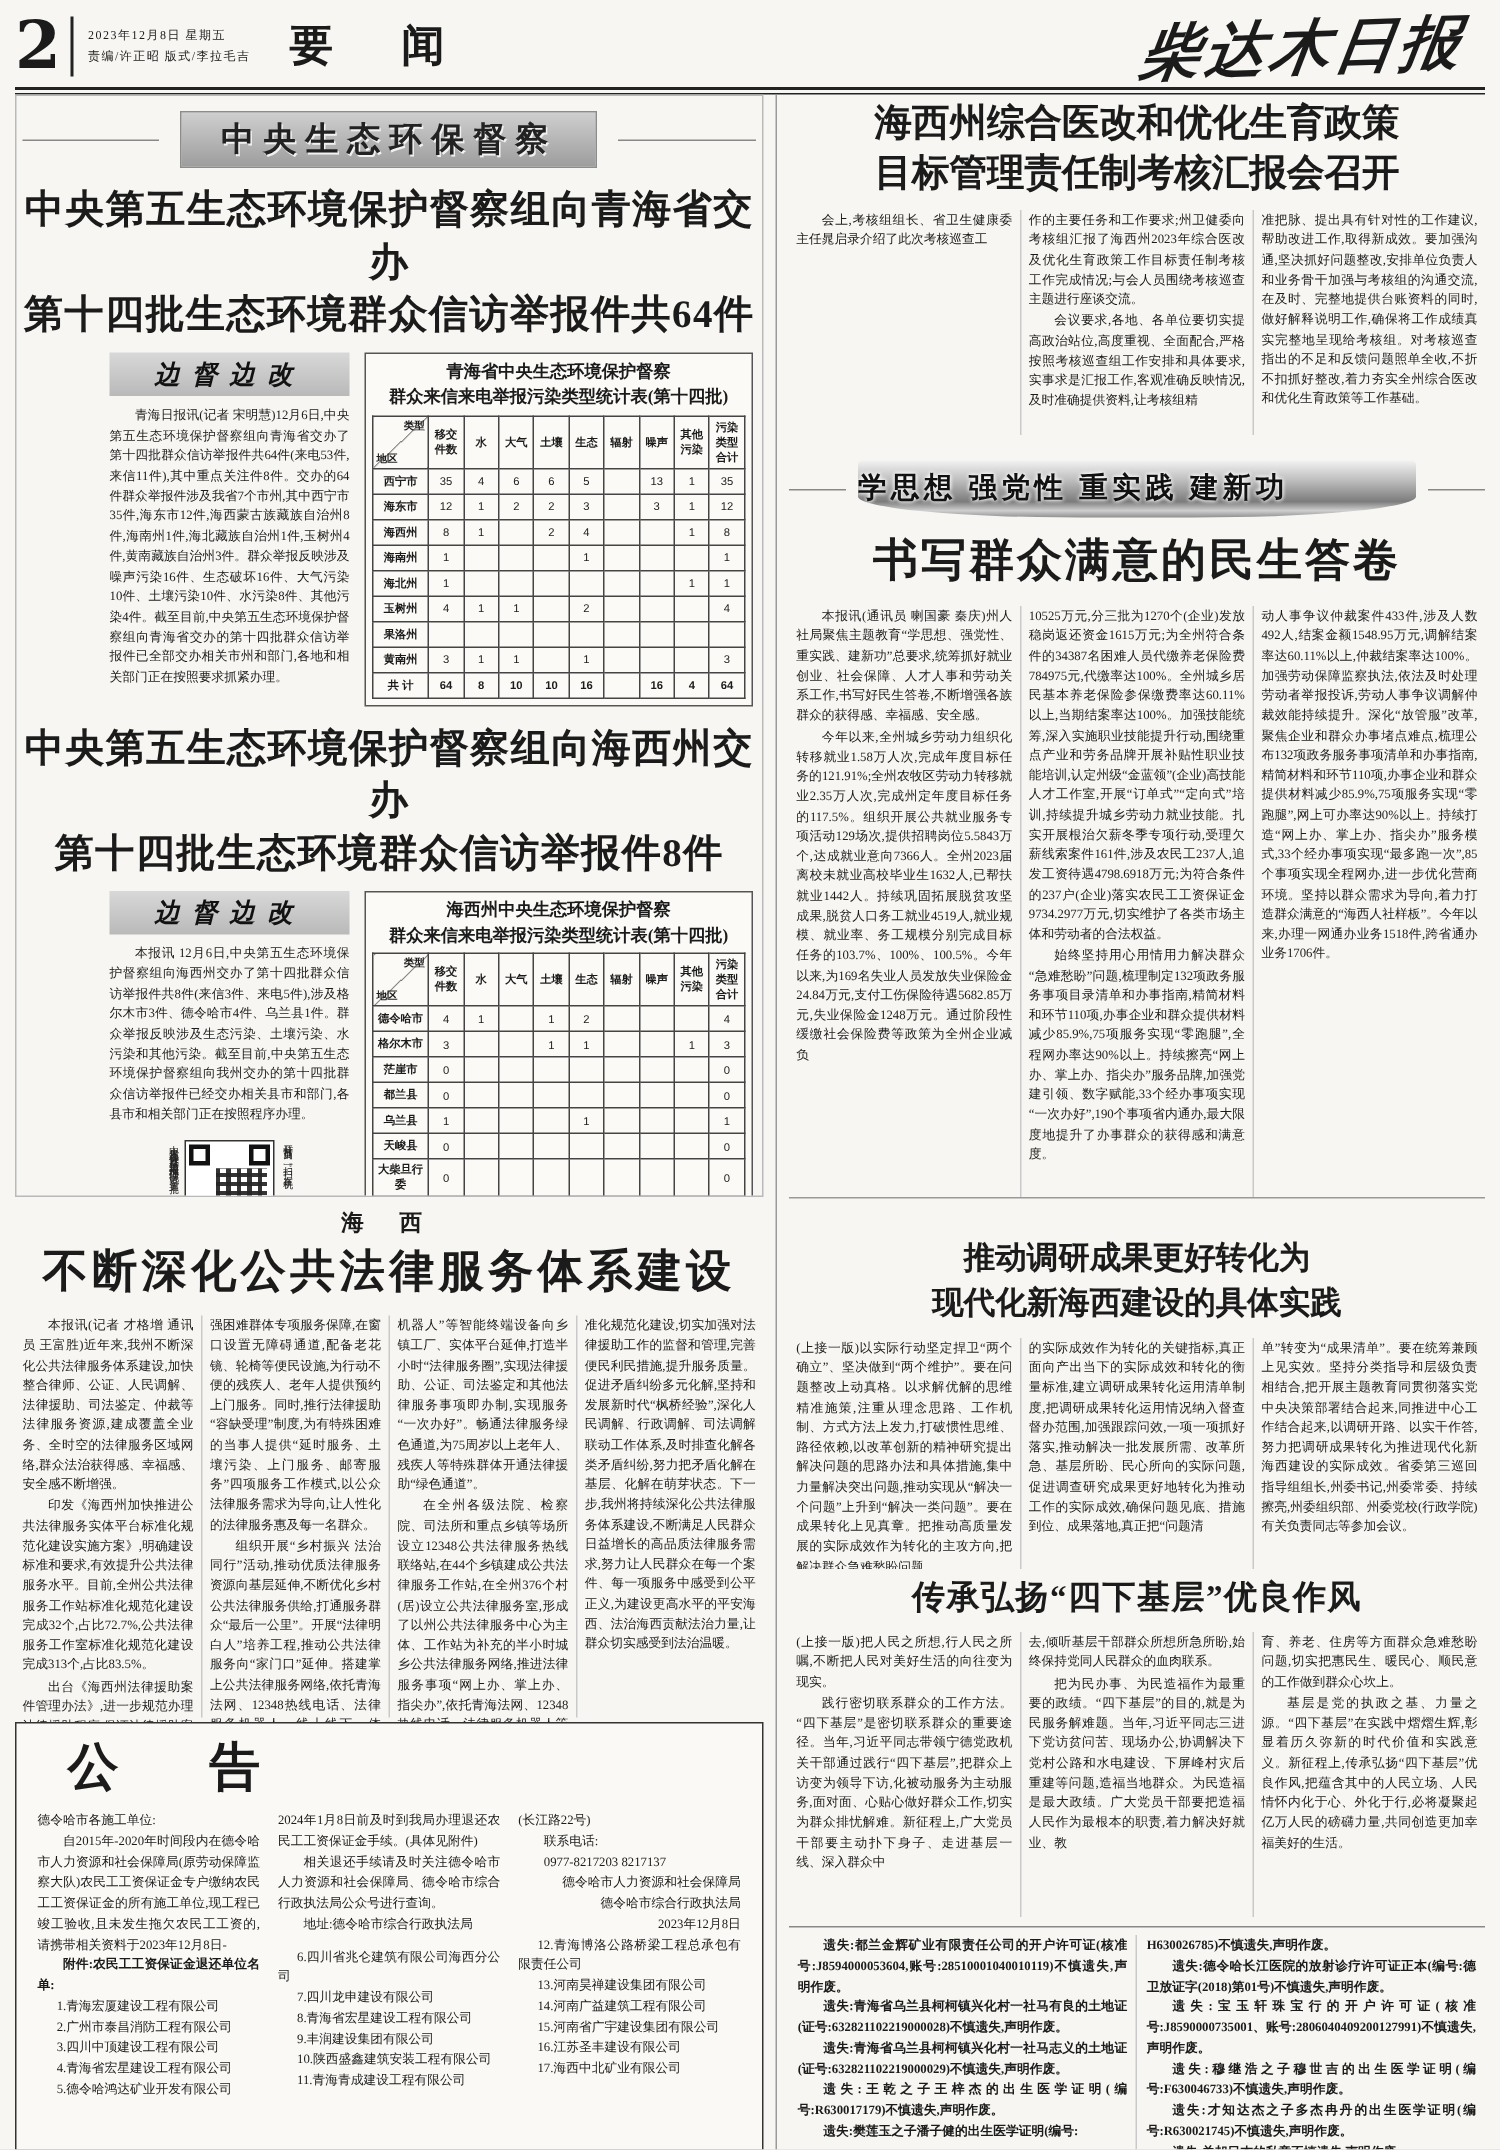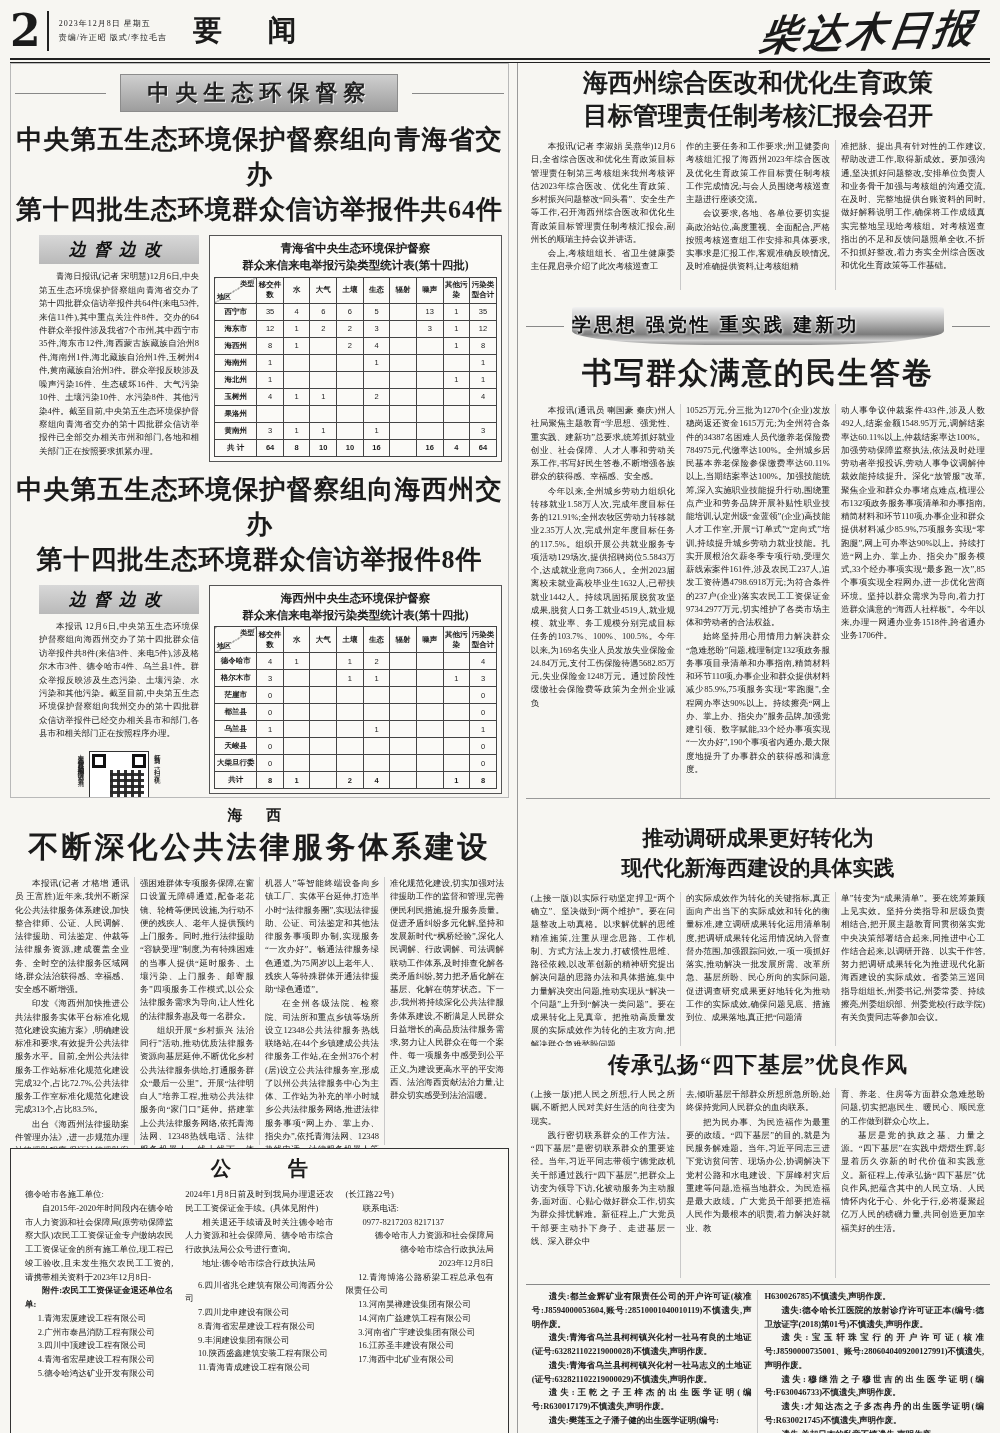--- a/index.html
+++ b/index.html
@@ -33,21 +33,21 @@
   .headline { font-weight:900; text-align:center; font-family:"Liberation Serif",serif; }
   .banner-row { display:flex; align-items:center; }
   .banner-row .hline { flex:1; height:1px; background:#888; }
   
   .sec-inspection { height:735px; border:1px solid #b9b9b9; padding:10px 4px 0 4px; }
   .eco-banner { margin:0 14px; padding:3px 26px; font-size:22px; font-weight:900; letter-spacing:6px;
     background:linear-gradient(#cfcfcf,#9d9d9d); color:#222;
     text-shadow:1px 1px 0 #f1f1f1; border:1px solid #8c8c8c; }
   .hl-1 { font-size:26px; line-height:1.35; margin:10px 0 8px 0; letter-spacing:1px; }
   .insp-row { display:flex; margin:0 0 6px 0; }
-  .insp-left { width:160px; margin-left:24px; }
+  .insp-left { width:160px; margin-left:58px; }
   .insp-right { flex:1; padding:0 2px 0 10px; }
   .tag-banner { background:linear-gradient(#d8d8d8,#b9b9b9); text-align:center; font-weight:900;
     font-style:italic; font-size:17px; letter-spacing:8px; padding:3px 0; margin-bottom:6px; color:#111; }
   .insp-body { font-size:8.5px; line-height:1.58; text-align:justify; }
   
   .tbl-wrap { border:1px solid #555; padding:4px 4px; background:#fbfaf7; }
   .tbl-title { text-align:center; font-weight:900; font-size:11.5px; line-height:1.45; margin-bottom:3px; }
   table.stats { width:100%; border-collapse:collapse; table-layout:fixed;
     font-family:"Liberation Sans","DejaVu Sans",sans-serif; font-size:7.5px; }
   table.stats th, table.stats td { border:1px solid #444; text-align:center; padding:2px 0; height:17px; }
@@ -90,21 +90,21 @@
   .sec-falv .cols { height:268px; }
   
   .sec-diaoyan { height:248px; border-top:1px solid #999; padding-top:24px; }
   .hl-5 { font-size:21px; line-height:1.45; margin-bottom:8px; }
   .sec-diaoyan .cols { height:168px; }
   .sec-sixia { height:238px; }
   .hl-6 { font-size:22px; letter-spacing:1px; margin:4px 0 8px 0; }
   .sec-sixia .cols { height:190px; }
   
   .sec-notice { height:286px; border:1.5px solid #333; padding:6px 8px; background:#faf9f5; }
-  .notice-title { text-align:center; font-size:20px; font-weight:900; letter-spacing:26px; text-indent:26px; margin-bottom:6px; }
+  .notice-title { text-align:left; font-size:34px; font-weight:900; letter-spacing:26px; text-indent:26px; margin-bottom:6px; }
   .notice-cols { display:flex; }
   .ncol { flex:1; padding:0 6px; font-size:8.5px; line-height:1.62; text-align:justify; }
   .ncol .salutation { text-indent:0; }
   .ncol p { text-indent:2em; }
   .ncol .flat { text-indent:0; }
   .company { text-indent:1.5em; }
   .attach-head { font-weight:700; }
   .sig { text-align:right; }
   .gap8 { height:8px; }
   
@@ -508,39 +508,38 @@
             <p class="flat">(长江路22号)</p>
             <p>联系电话:</p>
             <p>0977-8217203  8217137</p>
             <p class="sig">德令哈市人力资源和社会保障局</p>
             <p class="sig">德令哈市综合行政执法局</p>
             <p class="sig">2023年12月8日</p>
             <div>
                 <div class="company">12.青海博洛公路桥梁工程总承包有限责任公司</div>
                 <div class="company">13.河南昊禅建设集团有限公司</div>
                 <div class="company">14.河南广益建筑工程有限公司</div>
-                <div class="company">3.河南省广宇建设集团有限公司</div>
+                <div class="company">15.河南省广宇建设集团有限公司</div>
                 <div class="company">16.江苏圣丰建设有限公司</div>
                 <div class="company">17.海西中北矿业有限公司</div>
               </div>
           </div>
         </div>
       </section>
     </div>
 
     <div class="flow-right">
 
       <section class="sec-yigai">
         <h1 class="headline hl-2">
           <span>海西州综合医改和优化生育政策</span><br>
           <span>目标管理责任制考核汇报会召开</span>
         </h1>
         <div class="cols">
           <div class="col">
-              <p class="body-p">本报讯(记者 李淑娟 吴燕华)12月6日,全省综合医改和优化生育政策目标管理责任制第三考核组来我州考核评估2023年综合医改、优化生育政策、乡村振兴问题整改“回头看”、安全生产等工作,召开海西州综合医改和优化生育政策目标管理责任制考核汇报会,副州长的顺瑞主持会议并讲话。</p>
               <p class="body-p">会上,考核组组长、省卫生健康委主任晁启录介绍了此次考核巡查工</p>
             </div>
           <div class="col" data-cont="">
               <p class="body-p">作的主要任务和工作要求;州卫健委向考核组汇报了海西州2023年综合医改及优化生育政策工作目标责任制考核工作完成情况;与会人员围绕考核巡查主题进行座谈交流。</p>
               <p class="body-p">会议要求,各地、各单位要切实提高政治站位,高度重视、全面配合,严格按照考核巡查组工作安排和具体要求,实事求是汇报工作,客观准确反映情况,及时准确提供资料,让考核组精</p>
             </div>
           <div class="col" data-cont="">
               <p class="body-p">准把脉、提出具有针对性的工作建议,帮助改进工作,取得新成效。要加强沟通,坚决抓好问题整改,安排单位负责人和业务骨干加强与考核组的沟通交流,在及时、完整地提供台账资料的同时,做好解释说明工作,确保将工作成绩真实完整地呈现给考核组。对考核巡查指出的不足和反馈问题照单全收,不折不扣抓好整改,着力夯实全州综合医改和优化生育政策等工作基础。</p>
             </div>
         </div>

